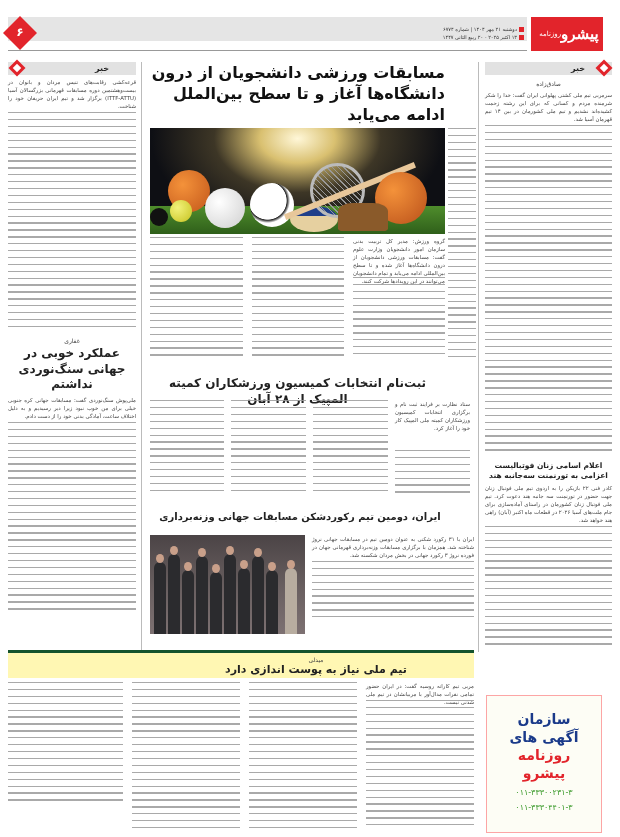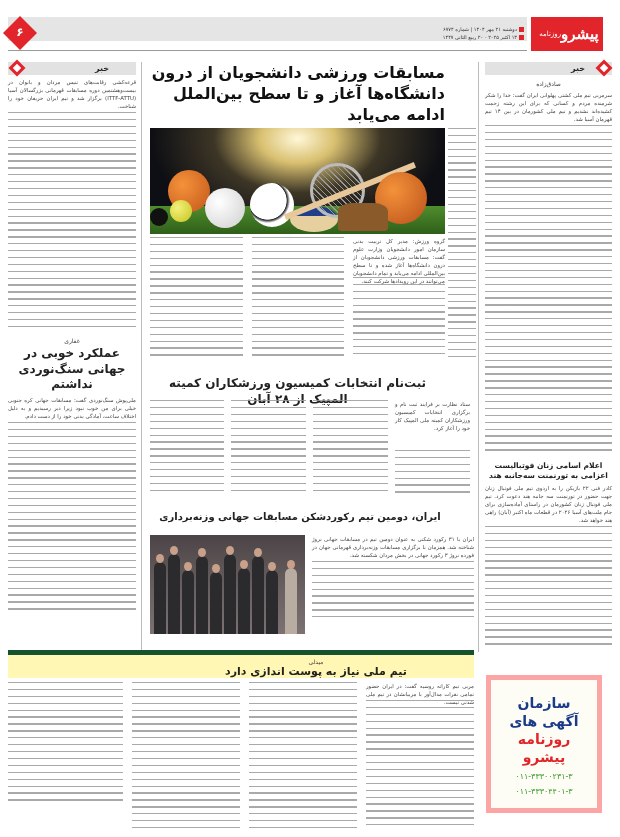--- a/index.html
+++ b/index.html
@@ -24,22 +24,22 @@
 .headline{font-weight:bold;text-align:center;line-height:1.3}
 .body-text{font-size:5.4px;line-height:8px;text-align:justify;color:#444}
 .lines{background:repeating-linear-gradient(to bottom,#9a9a9a 0,#9a9a9a 1.3px,transparent 1.3px,transparent 6.9px);opacity:.85}
 .main-headline{position:absolute;left:150px;width:295px;top:62px;font-size:16px;font-weight:bold;line-height:21px;direction:rtl;color:#111}
 .sports-img{position:absolute;left:150px;top:128px;width:295px;height:106px;overflow:hidden;background:radial-gradient(ellipse at 50% 10%,#fff7d8 0,#d9c070 18%,#3d3626 40%,#0e0f14 70%)}
 .grass{position:absolute;left:0;right:0;bottom:0;height:28px;background:linear-gradient(#4f8d2c,#2f5f1a)}
 .ball{position:absolute;border-radius:50%}
 .team-img{position:absolute;left:150px;top:535px;width:155px;height:99px;background:linear-gradient(#4b4446,#6a6061 55%,#7d7172);overflow:hidden}
 .person{position:absolute;bottom:0;width:12px;border-radius:6px 6px 0 0;background:#2b2b2e}
 .person:before{content:"";position:absolute;top:-8px;left:2px;width:8px;height:9px;border-radius:50%;background:#c9a08a}
-.yellow-box{position:absolute;left:8px;top:650px;width:466px;height:28px;background:#fff7b3;border-top:5px solid #14532d}
-.ad-box{position:absolute;left:486px;top:675px;width:116px;height:138px;border:5px solid #fca5a5;background:#fdfdf5;text-align:center;direction:rtl}
+.yellow-box{position:absolute;left:8px;top:650px;width:466px;height:28px;background:#fff7b3;border-top:3px solid #14532d}
+.ad-box{position:absolute;left:486px;top:695px;width:116px;height:138px;border:1px solid #fca5a5;background:#fdfdf5;text-align:center;direction:rtl}
 .ad-l1{font-size:14px;font-weight:bold;color:#1a3a8a;line-height:18px}
 .ad-l2{font-size:14px;font-weight:bold;color:#e2242b;line-height:18px}
 .ad-phone{font-size:8px;color:#3a9a2a;font-weight:normal;margin-top:6px}
 </style>
 </head>
 <body>
 
 <div class="header">
   <div class="band"></div>
   <div class="hline"></div>

